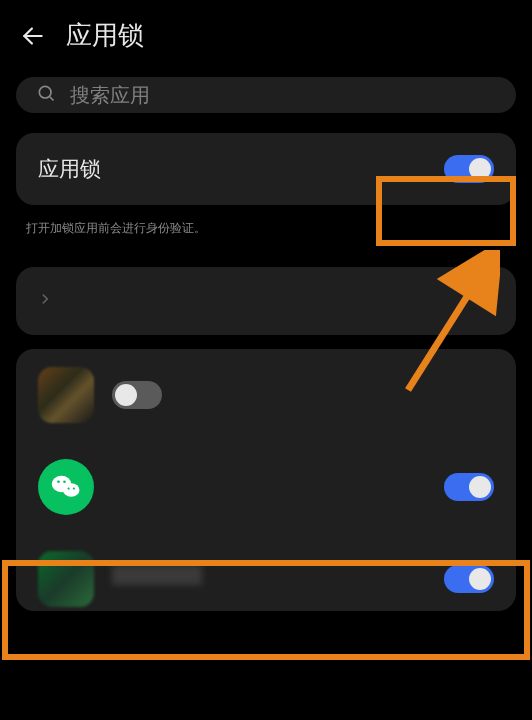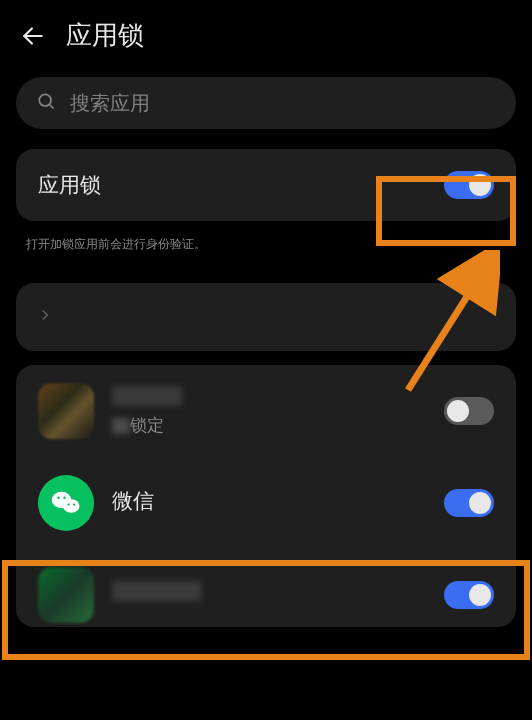--- a/index.html
+++ b/index.html
@@ -27,21 +27,21 @@
   }
   .page-title {
     font-size: 26px;
     font-weight: 500;
     color: #e8e8e8;
   }
   .search-bar {
     margin: 0 16px 20px 16px;
     background: #1f1f1f;
     border-radius: 26px;
-    height: 52px;
+    height: 36px;
     display: flex;
     align-items: center;
     padding: 0 20px;
     gap: 14px;
   }
   .search-icon { color: #888; }
   .search-placeholder {
     color: #808080;
     font-size: 20px;
   }
@@ -208,42 +208,37 @@
     <svg width="14" height="20" viewBox="0 0 24 24" fill="none" stroke="#666" stroke-width="2.5" stroke-linecap="round">
       <polyline points="9 5 16 12 9 19"></polyline>
     </svg>
   </span>
 </div>
 
 <div class="list">
 
   <div class="list-item">
     <div class="app-icon blur"></div>
-    <div class="app-text">
-      <div class="app-name blurred"></div>
-      <div class="app-sub partial-blur"><span>锁定</span></div>
-    </div>
     <div class="toggle off">
       <div class="knob"></div>
     </div>
   </div>
 
   <div class="list-item">
     <div class="app-icon wechat">
       <svg width="36" height="36" viewBox="0 0 48 48">
         <ellipse cx="18" cy="20" rx="13" ry="11" fill="#fff"></ellipse>
         <ellipse cx="31" cy="28" rx="11" ry="9" fill="#fff"></ellipse>
         <circle cx="14" cy="17" r="1.8" fill="#07c160"></circle>
         <circle cx="22" cy="17" r="1.8" fill="#07c160"></circle>
         <circle cx="27.5" cy="26" r="1.5" fill="#07c160"></circle>
         <circle cx="34.5" cy="26" r="1.5" fill="#07c160"></circle>
       </svg>
     </div>
     <div class="app-text">
-      <div class="app-name">微信</div>
     </div>
     <div class="toggle on">
       <div class="knob"></div>
     </div>
   </div>
 
   <div class="list-item" style="padding-bottom:4px;">
     <div class="app-icon green2"></div>
     <div class="app-text">
       <div class="app-name blurred" style="width:90px;"></div>

